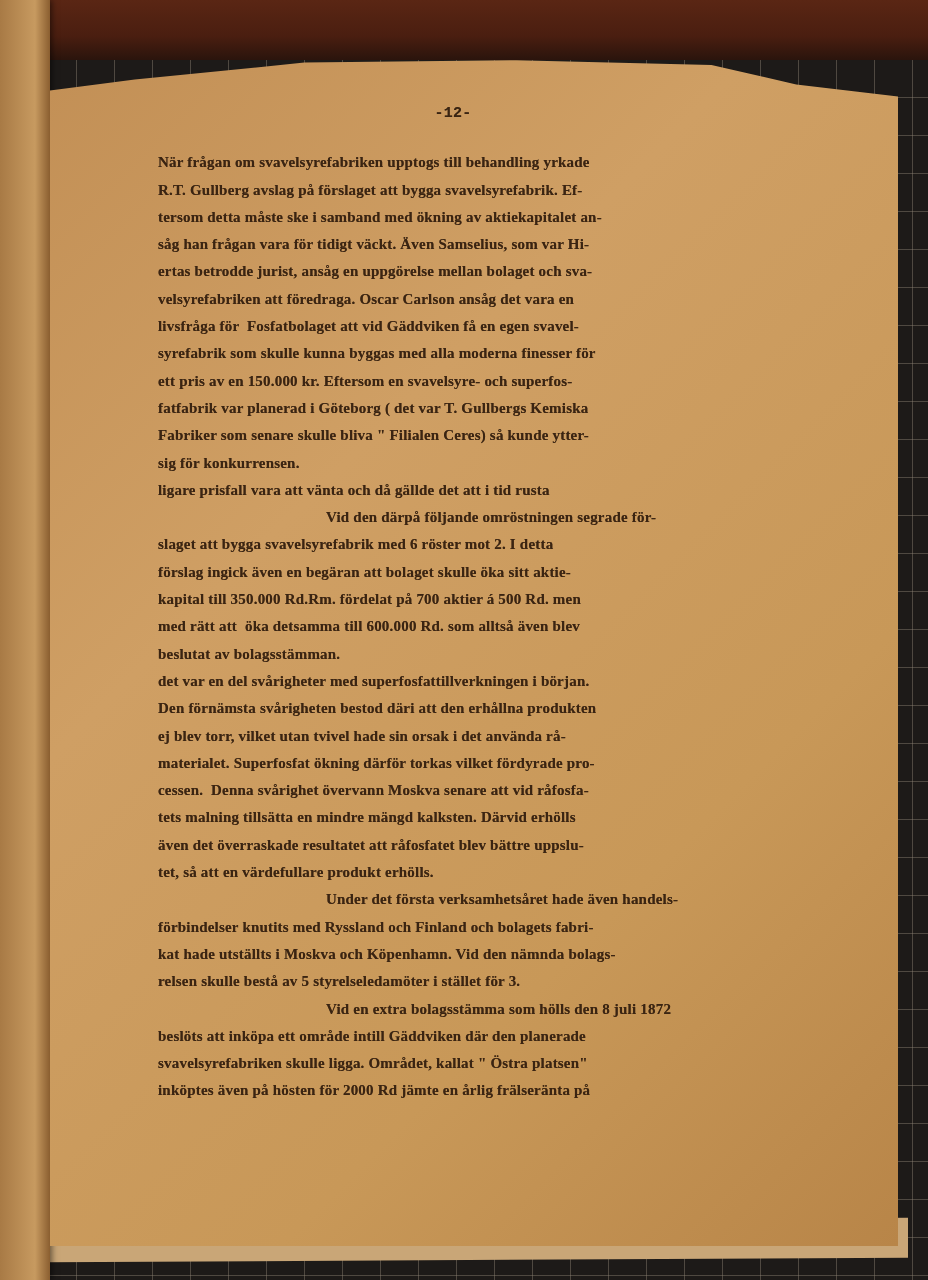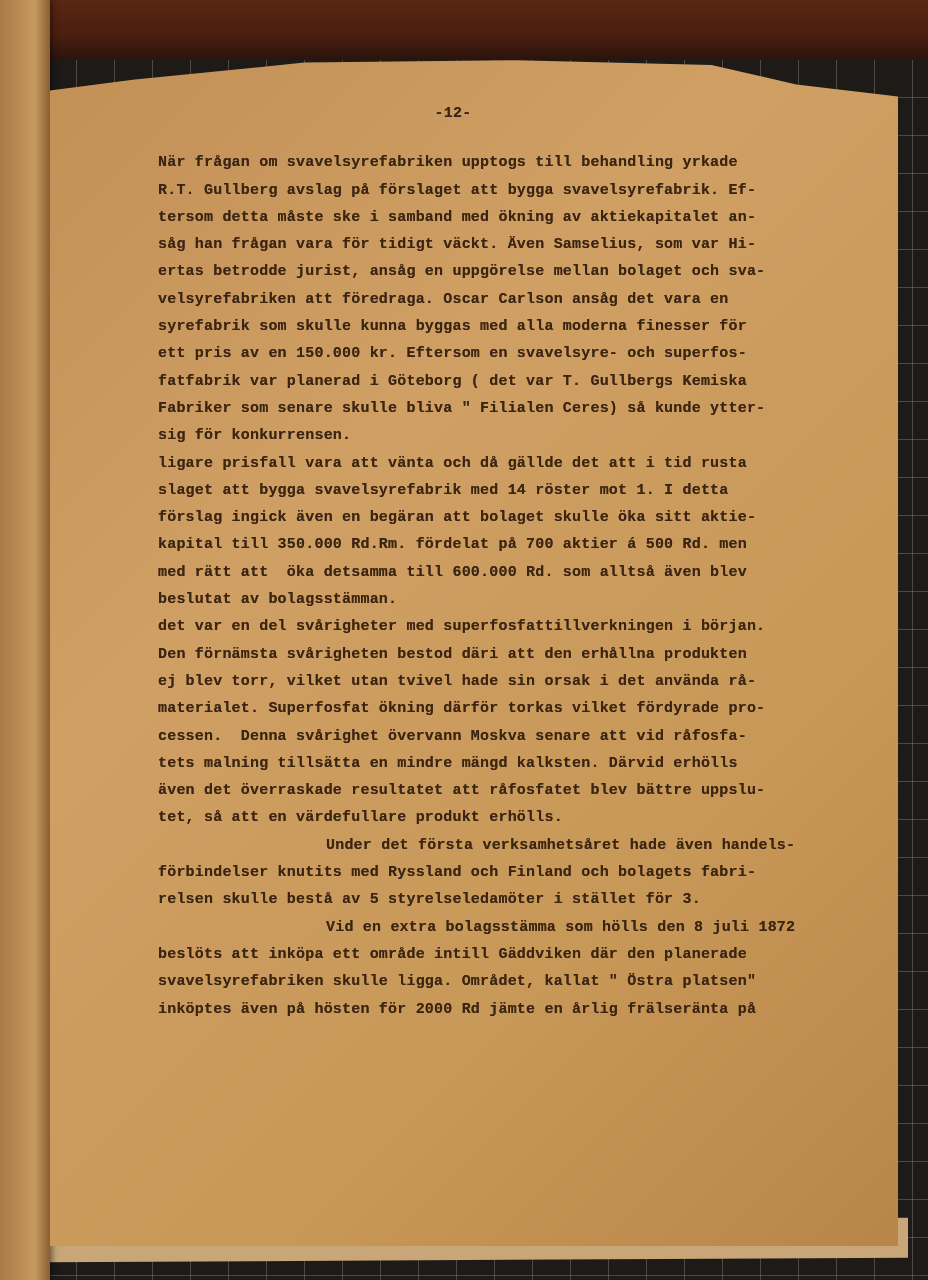--- a/index.html
+++ b/index.html
@@ -41,21 +41,21 @@
     color: #3a2412;
     font-size: 15px; line-height: 27.3px;
     letter-spacing: 0.2px;
     font-weight: bold;
     text-shadow: 0 0 0.6px rgba(58,36,18,0.6);
   }
   .page-number {
     text-align: center; margin: 0 0 22px 0;
     padding-right: 140px;
   }
-  .para { margin: 0; }
+  .para { margin: 0; font-family: Liberation Serif, serif; }
   .line { display: block; white-space: pre; }
   .indent { padding-left: 168px; }
 </style>
 </head>
 <body>
 
 <div class="backdrop-top"></div>
 <div class="mat"></div>
 <div class="under-sheet"></div>
 <div class="left-page"></div>
@@ -64,50 +64,53 @@
 <div class="content">
   <div class="page-number">-12-</div>
 
   <div class="para">
     <span class="line">När frågan om svavelsyrefabriken upptogs till behandling yrkade</span>
     <span class="line">R.T. Gullberg avslag på förslaget att bygga svavelsyrefabrik. Ef-</span>
     <span class="line">tersom detta måste ske i samband med ökning av aktiekapitalet an-</span>
     <span class="line">såg han frågan vara för tidigt väckt. Även Samselius, som var Hi-</span>
     <span class="line">ertas betrodde jurist, ansåg en uppgörelse mellan bolaget och sva-</span>
     <span class="line">velsyrefabriken att föredraga. Oscar Carlson ansåg det vara en</span>
+    <span class="line">livsfråga för  Fosfatbolaget att vid Gäddviken få en egen svavel-</span>
     <span class="line">syrefabrik som skulle kunna byggas med alla moderna finesser för</span>
     <span class="line">ett pris av en 150.000 kr. Eftersom en svavelsyre- och superfos-</span>
     <span class="line">fatfabrik var planerad i Göteborg ( det var T. Gullbergs Kemiska</span>
     <span class="line">Fabriker som senare skulle bliva " Filialen Ceres) så kunde ytter-</span>
     <span class="line">sig för konkurrensen.</span>
     <span class="line">ligare prisfall vara att vänta och då gällde det att i tid rusta</span>
   </div>
 
   <div class="para">
-    <span class="line">slaget att bygga svavelsyrefabrik med 14 röster mot 1. I detta</span>
+    <span class="line indent">Vid den därpå följande omröstningen segrade för-</span>
+    <span class="line">slaget att bygga svavelsyrefabrik med 6 röster mot 2. I detta</span>
     <span class="line">förslag ingick även en begäran att bolaget skulle öka sitt aktie-</span>
     <span class="line">kapital till 350.000 Rd.Rm. fördelat på 700 aktier á 500 Rd. men</span>
     <span class="line">med rätt att  öka detsamma till 600.000 Rd. som alltså även blev</span>
     <span class="line">beslutat av bolagsstämman.</span>
   </div>
 
   <div class="para">
     <span class="line">det var en del svårigheter med superfosfattillverkningen i början.</span>
     <span class="line">Den förnämsta svårigheten bestod däri att den erhållna produkten</span>
     <span class="line">ej blev torr, vilket utan tvivel hade sin orsak i det använda rå-</span>
     <span class="line">materialet. Superfosfat ökning därför torkas vilket fördyrade pro-</span>
     <span class="line">cessen.  Denna svårighet övervann Moskva senare att vid råfosfa-</span>
     <span class="line">tets malning tillsätta en mindre mängd kalksten. Därvid erhölls</span>
     <span class="line">även det överraskade resultatet att råfosfatet blev bättre uppslu-</span>
     <span class="line">tet, så att en värdefullare produkt erhölls.</span>
   </div>
 
   <div class="para">
     <span class="line indent">Under det första verksamhetsåret hade även handels-</span>
     <span class="line">förbindelser knutits med Ryssland och Finland och bolagets fabri-</span>
+    <span class="line">kat hade utställts i Moskva och Köpenhamn. Vid den nämnda bolags-</span>
     <span class="line">relsen skulle bestå av 5 styrelseledamöter i stället för 3.</span>
   </div>
 
   <div class="para">
     <span class="line indent">Vid en extra bolagsstämma som hölls den 8 juli 1872</span>
     <span class="line">beslöts att inköpa ett område intill Gäddviken där den planerade</span>
     <span class="line">svavelsyrefabriken skulle ligga. Området, kallat " Östra platsen"</span>
     <span class="line">inköptes även på hösten för 2000 Rd jämte en årlig frälseränta på</span>
   </div>
 </div>

